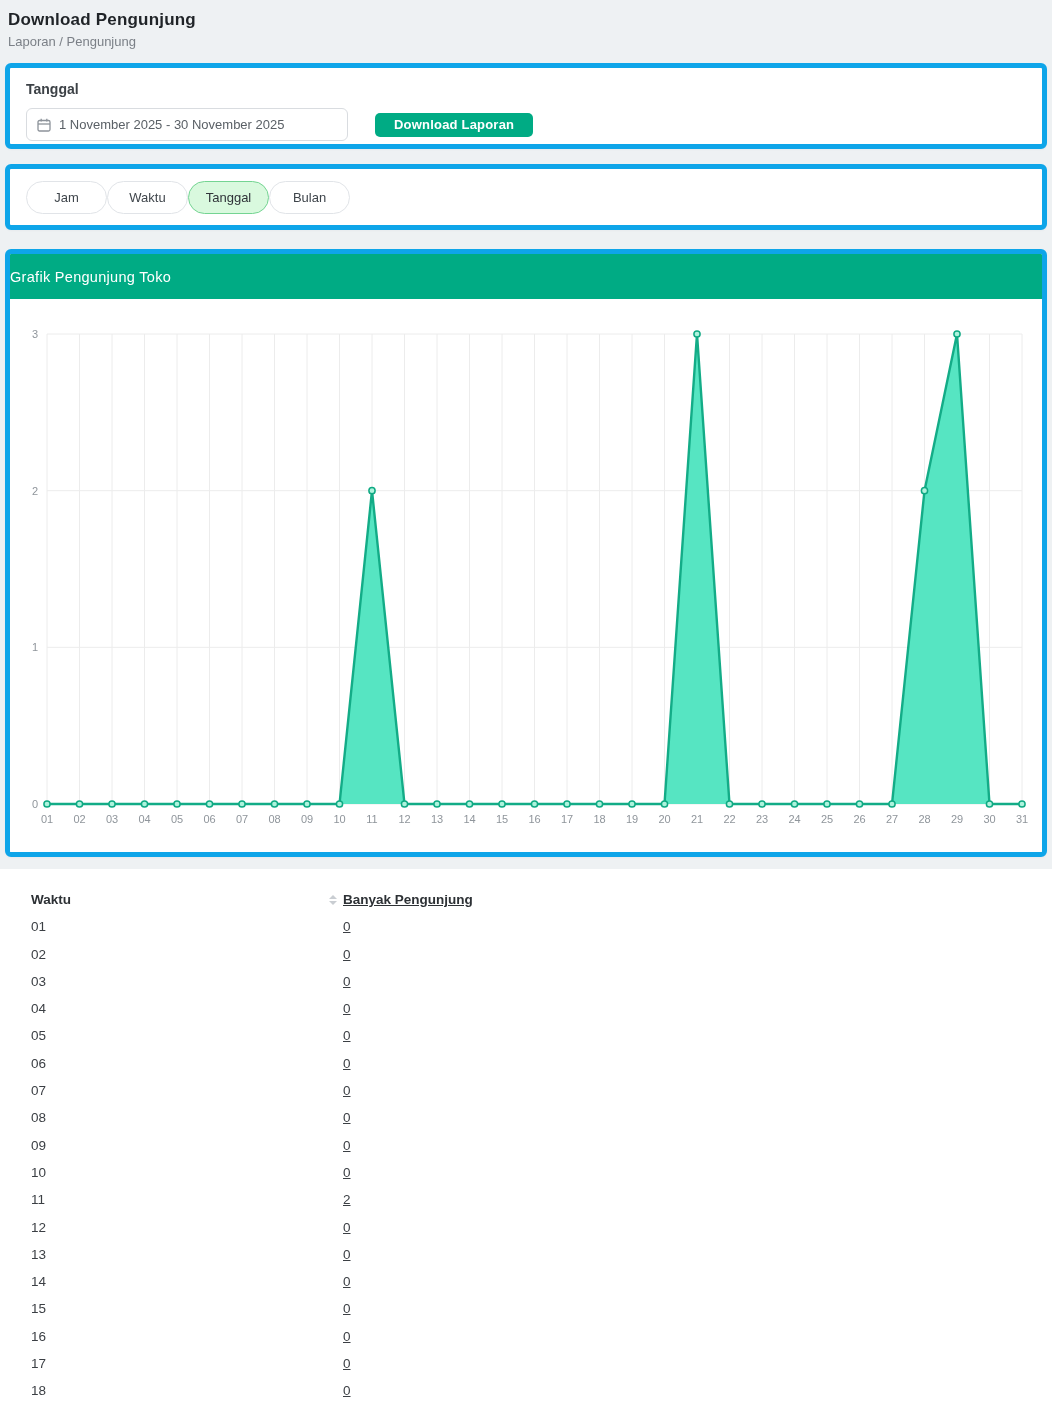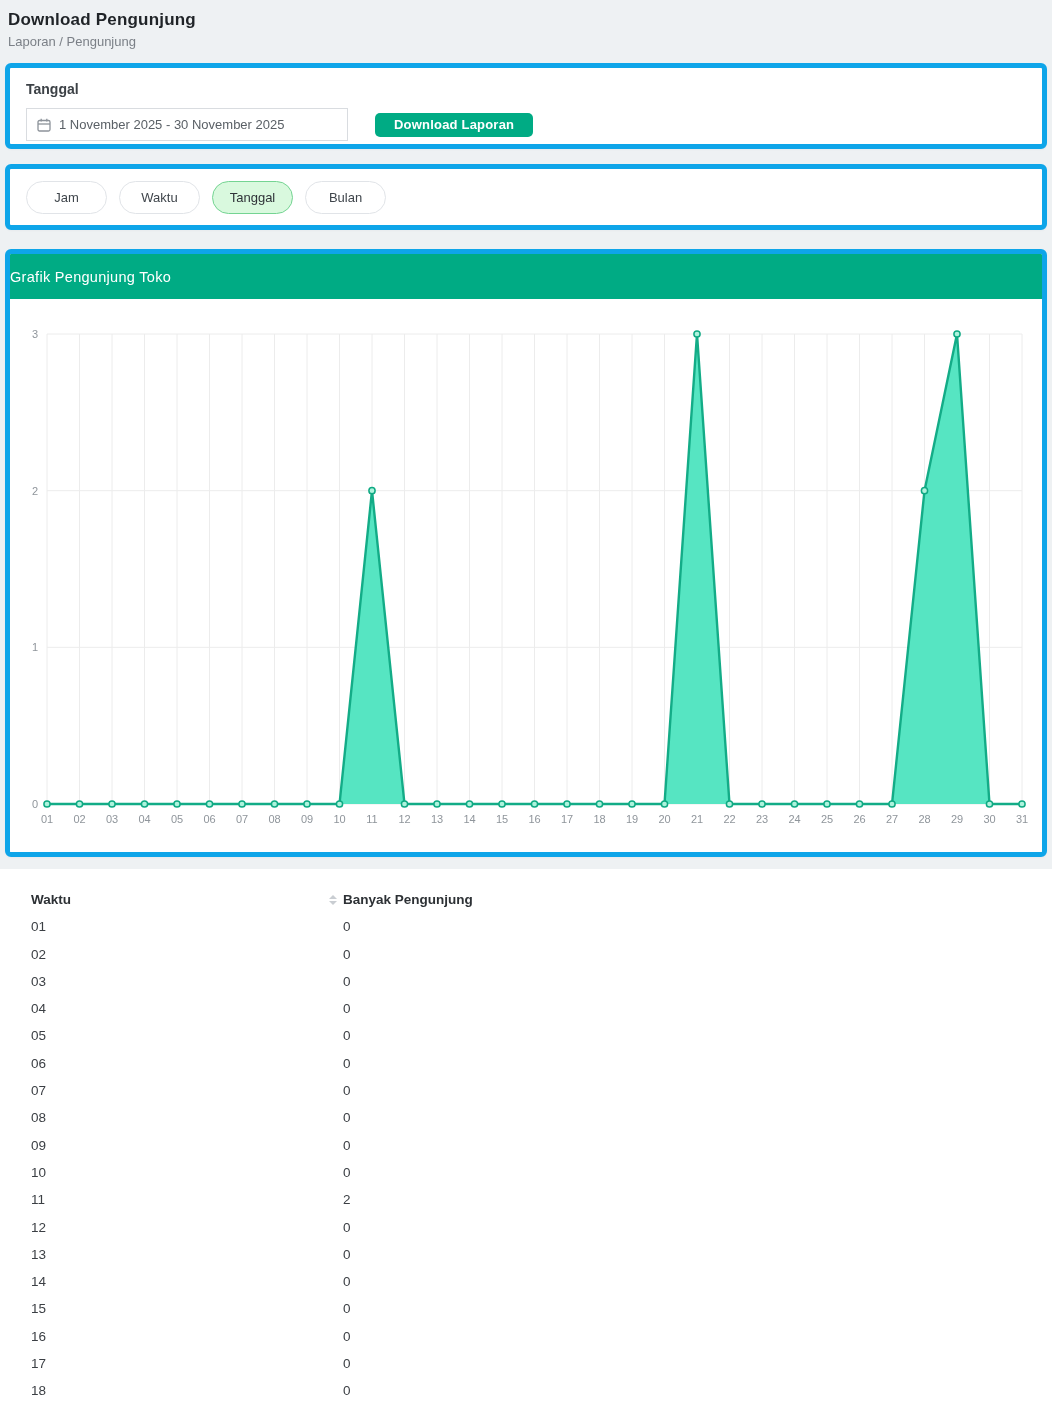--- a/index.html
+++ b/index.html
@@ -24,39 +24,39 @@
     border-radius:6px;
     margin:0 5px;
     box-shadow:0 1px 2px rgba(30,40,50,.03);
   }
 
   .filter-card { margin-top:14px; padding:13px 16px 16px 16px; height:86px; }
   .filter-label { font-size:14px; font-weight:700; color:#3c4146; }
   .filter-row { display:flex; align-items:center; margin-top:11px; }
   .date-input {
     width:322px; height:33px;
-    border:1px solid #d9dce0; border-radius:0;
+    border:1px solid #d9dce0; border-radius:6px;
     background:#fff;
     display:flex; align-items:center;
     padding:0 10px; cursor:pointer;
   }
   .cal-icon { display:inline-flex; margin-right:8px; }
   .date-text { font-size:13px; color:#5a6066; white-space:nowrap; }
   .btn-green {
     margin-left:27px;
     height:24px; padding:0 19px;
     background:#00ab84; color:#fff;
     border:none; border-radius:5px;
     font-family:"Liberation Sans", sans-serif;
     font-size:13px; font-weight:700; letter-spacing:.2px;
     cursor:pointer;
   }
 
   .tabs-card { margin-top:15px; height:66px; display:flex; align-items:center; padding-left:16px; }
-  .tabs-row { display:flex; gap:12px; }
+  .tabs-row { display:flex; gap:0; }
   .pill {
     min-width:81px; height:33px;
     display:inline-flex; align-items:center; justify-content:center;
     border:1px solid #e1e4e8; border-radius:17px;
     background:#fff; font-size:13px; color:#3f454b;
     font-family:"Liberation Sans", sans-serif;
     cursor:pointer; padding:0 14px;
   }
   .pill.active { background:#d9f9de; border-color:#74d492; color:#2f3338; }
 
@@ -67,21 +67,21 @@
     font-size:14.5px; font-weight:500; letter-spacing:.3px;
   }
   .chart-body { background:#fff; }
   #chart-svg { display:block; }
 
   
   .table-section { background:#fff; margin-top:12px; padding:10px 0 20px 0; min-height:525px; }
   .t-row { display:flex; align-items:flex-end; height:27.3px; padding-left:31px; }
   .t-head { height:28px; }
   .t-col1 { width:312px; position:relative; display:flex; align-items:center; }
-  .t-col2 { flex:1; }
+  .t-col2 { flex:1;text-decoration:underline; }
   .t-head .t-col1 span, .t-head .t-col2 { font-size:13.5px; font-weight:700; color:#2d3135; }
   .t-body .t-col1, .t-body .t-col2 { font-size:13.5px; color:#3b3f44; }
   .sort-icon {
     position:absolute; left:298px; top:50%; transform:translateY(-50%);
     display:inline-flex; flex-direction:column; align-items:center; gap:2px; cursor:pointer;
   }
   .tri-up { width:0; height:0; border-left:4px solid transparent; border-right:4px solid transparent; border-bottom:4px solid #c9cdd2; }
   .tri-down { width:0; height:0; border-left:4px solid transparent; border-right:4px solid transparent; border-top:4px solid #c9cdd2; }
 </style>
 </head>

